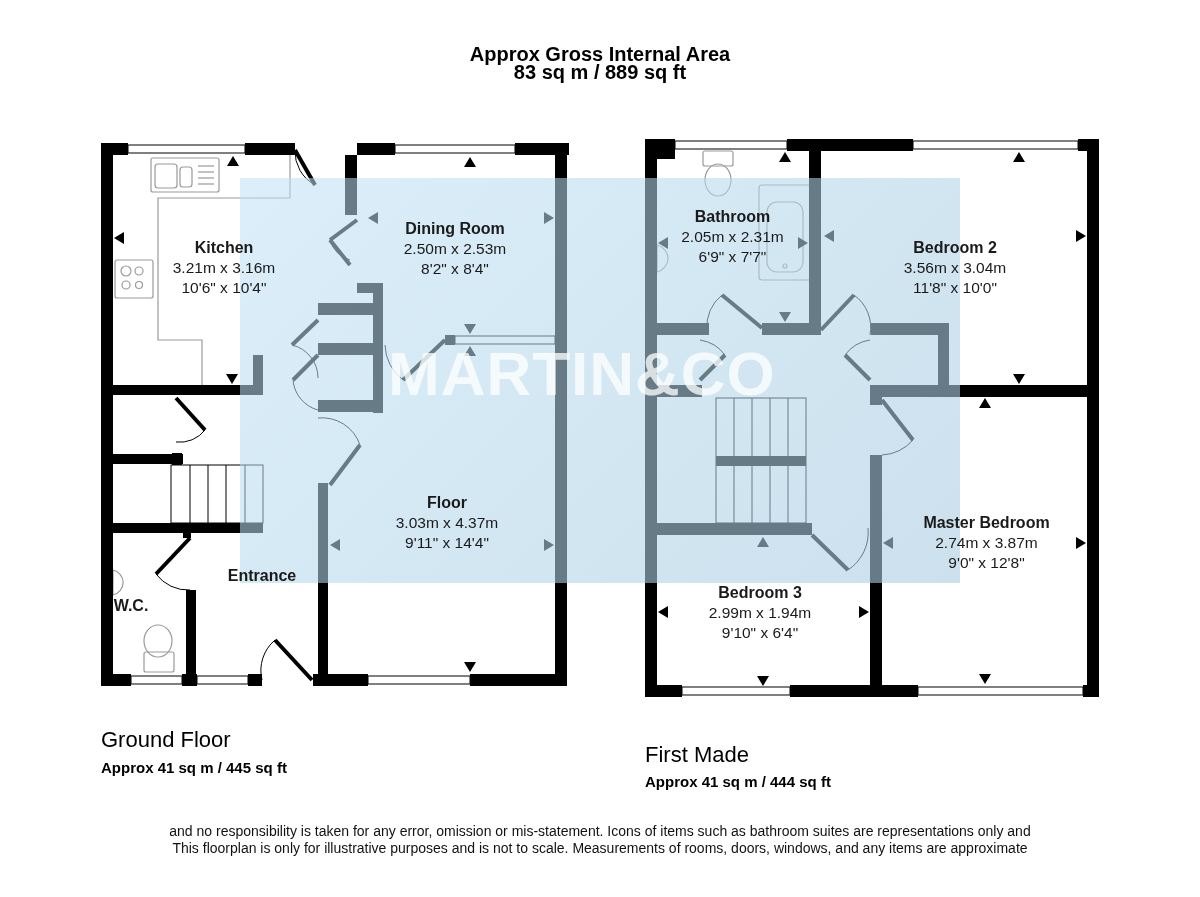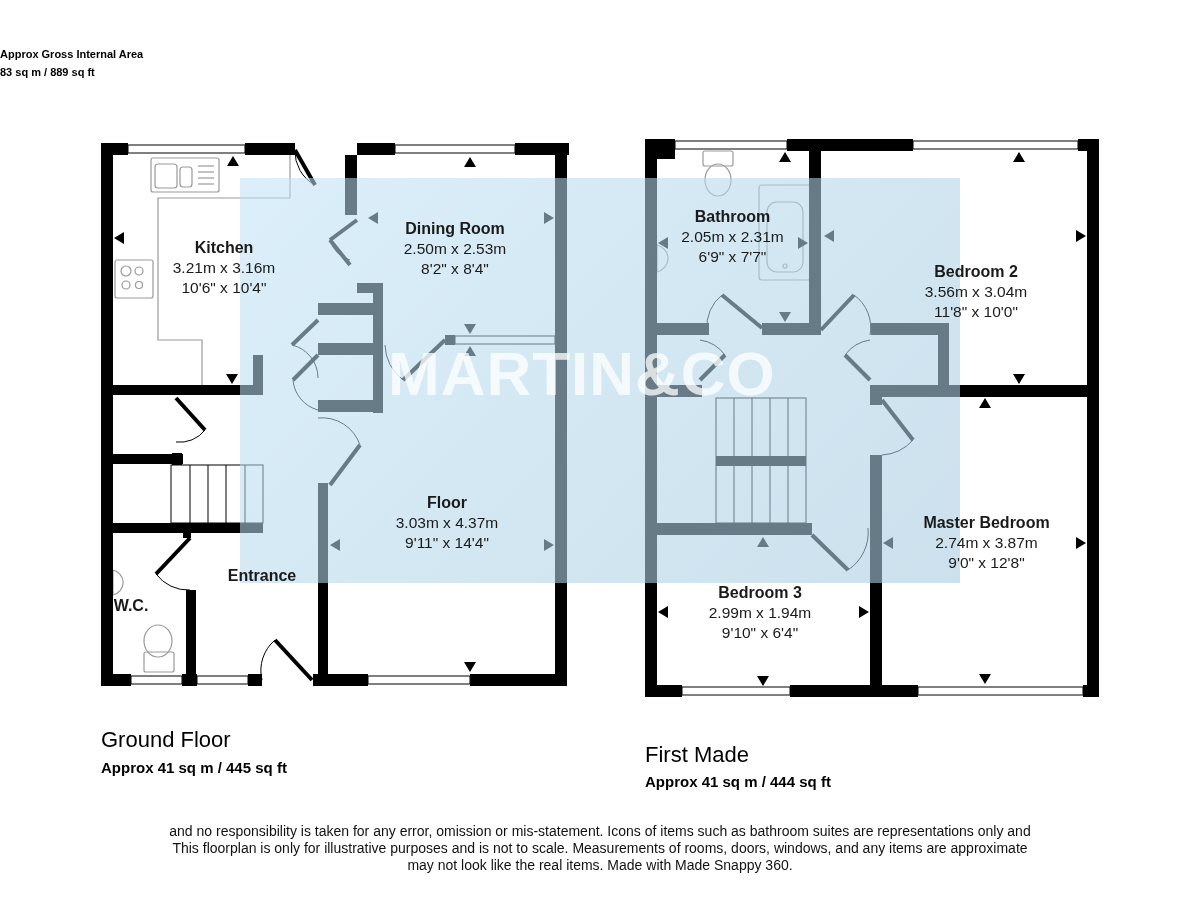--- a/index.html
+++ b/index.html
@@ -1,19 +1,19 @@
 <!DOCTYPE html>
 <html><head>
   <meta charset="utf-8">
   <style>
     html, body { margin: 0; padding: 0; background: #ffffff; }
     body { width: 1200px; height: 897px; position: relative; overflow: hidden;
            font-family: "Liberation Sans", sans-serif; color: #000; }
-    .header { position: absolute; top: 45px; left: 0; width: 1200px; text-align: left;
-              font-weight: bold; font-size: 11px; line-height: 18px; }
+    .header { position: absolute; top: 45px; left: 0; width: 1200px; text-align: center;
+              font-weight: bold; font-size: 20px; line-height: 18px; }
     svg.plan { position: absolute; left: 0; top: 0; }
     .room-label { position: absolute; text-align: center; color: #1a1a1a; line-height: 20px; font-size: 15.5px; white-space: nowrap; }
     .room-label .name { font-weight: bold; font-size: 16px; }
     .floor-title { position: absolute; font-size: 22px; }
     .floor-area { position: absolute; font-size: 15px; font-weight: bold; }
     .disclaimer { position: absolute; top: 823px; left: 100px; width: 1000px; text-align: center;
                   font-size: 14px; line-height: 17px; color: #111; }
     .watermark-box { position: absolute; left: 240px; top: 178px; width: 720px; height: 405px;
                      background: linear-gradient(135deg, rgba(190,225,245,0.55), rgba(170,205,225,0.6));
                      pointer-events: none; }
@@ -276,21 +276,21 @@
 </div>
 <div class="room-label" style="left:101px; top:596px; width:60px;">
   <div class="name">W.C.</div>
 </div>
 
 <div class="room-label" style="left:655px; top:207px; width:155px;">
   <div class="name">Bathroom</div>
   <div>2.05m x 2.31m</div>
   <div>6'9" x 7'7"</div>
 </div>
-<div class="room-label" style="left:906px; top:238px; width:140px;margin-top:24px;">
+<div class="room-label" style="left:885px; top:238px; width:140px;">
   <div class="name">Bedroom 2</div>
   <div>3.56m x 3.04m</div>
   <div>11'8" x 10'0"</div>
 </div>
 <div class="room-label" style="left:904px; top:513px; width:165px;">
   <div class="name">Master Bedroom</div>
   <div>2.74m x 3.87m</div>
   <div>9'0" x 12'8"</div>
 </div>
 <div class="room-label" style="left:690px; top:583px; width:140px;">
@@ -300,14 +300,13 @@
 </div>
 
 <div class="floor-title" style="left:101px; top:727px;">Ground Floor</div>
 <div class="floor-area" style="left:101px; top:759px;">Approx 41 sq m / 445 sq ft</div>
 <div class="floor-title" style="left:645px; top:742px;">First Made</div>
 <div class="floor-area" style="left:645px; top:773px;">Approx 41 sq m / 444 sq ft</div>
 
 <div class="disclaimer">
   <div>and no responsibility is taken for any error, omission or mis-statement. Icons of items such as bathroom suites are representations only and</div>
   <div>This floorplan is only for illustrative purposes and is not to scale. Measurements of rooms, doors, windows, and any items are approximate</div>
-  <div>may not look like the real items. Made with Made Snappy 360.</div>
 </div>
 
 </body></html>

